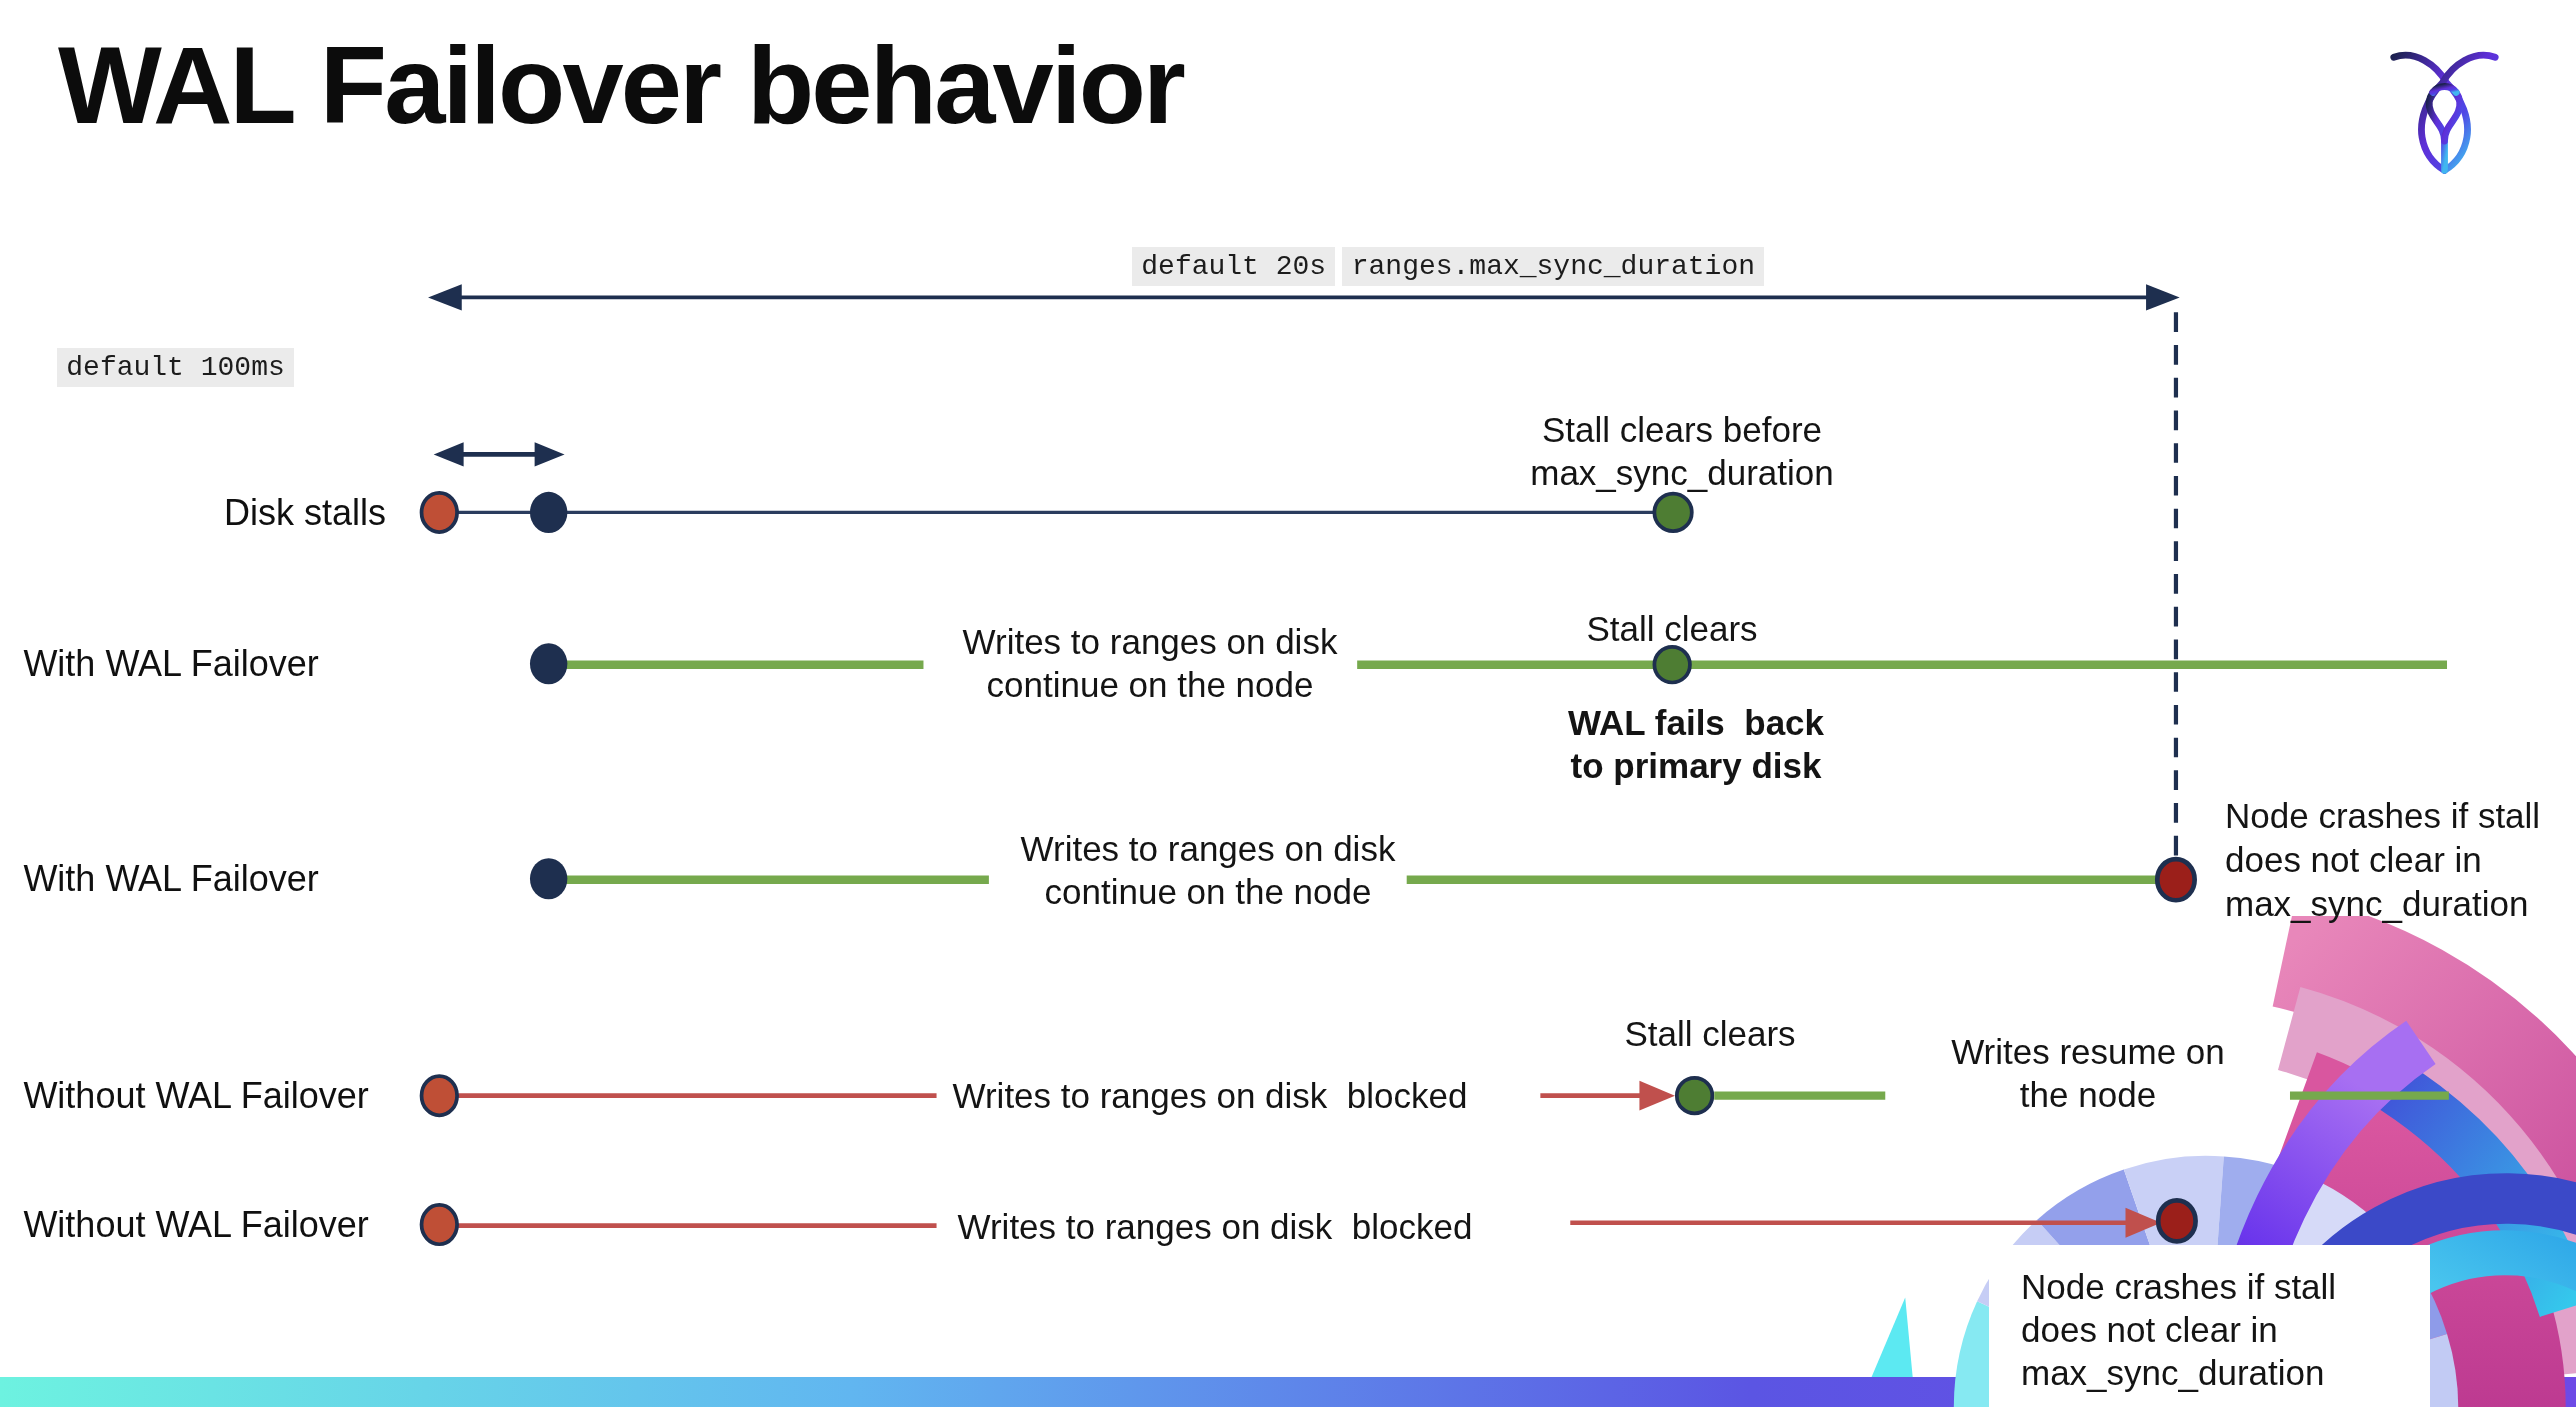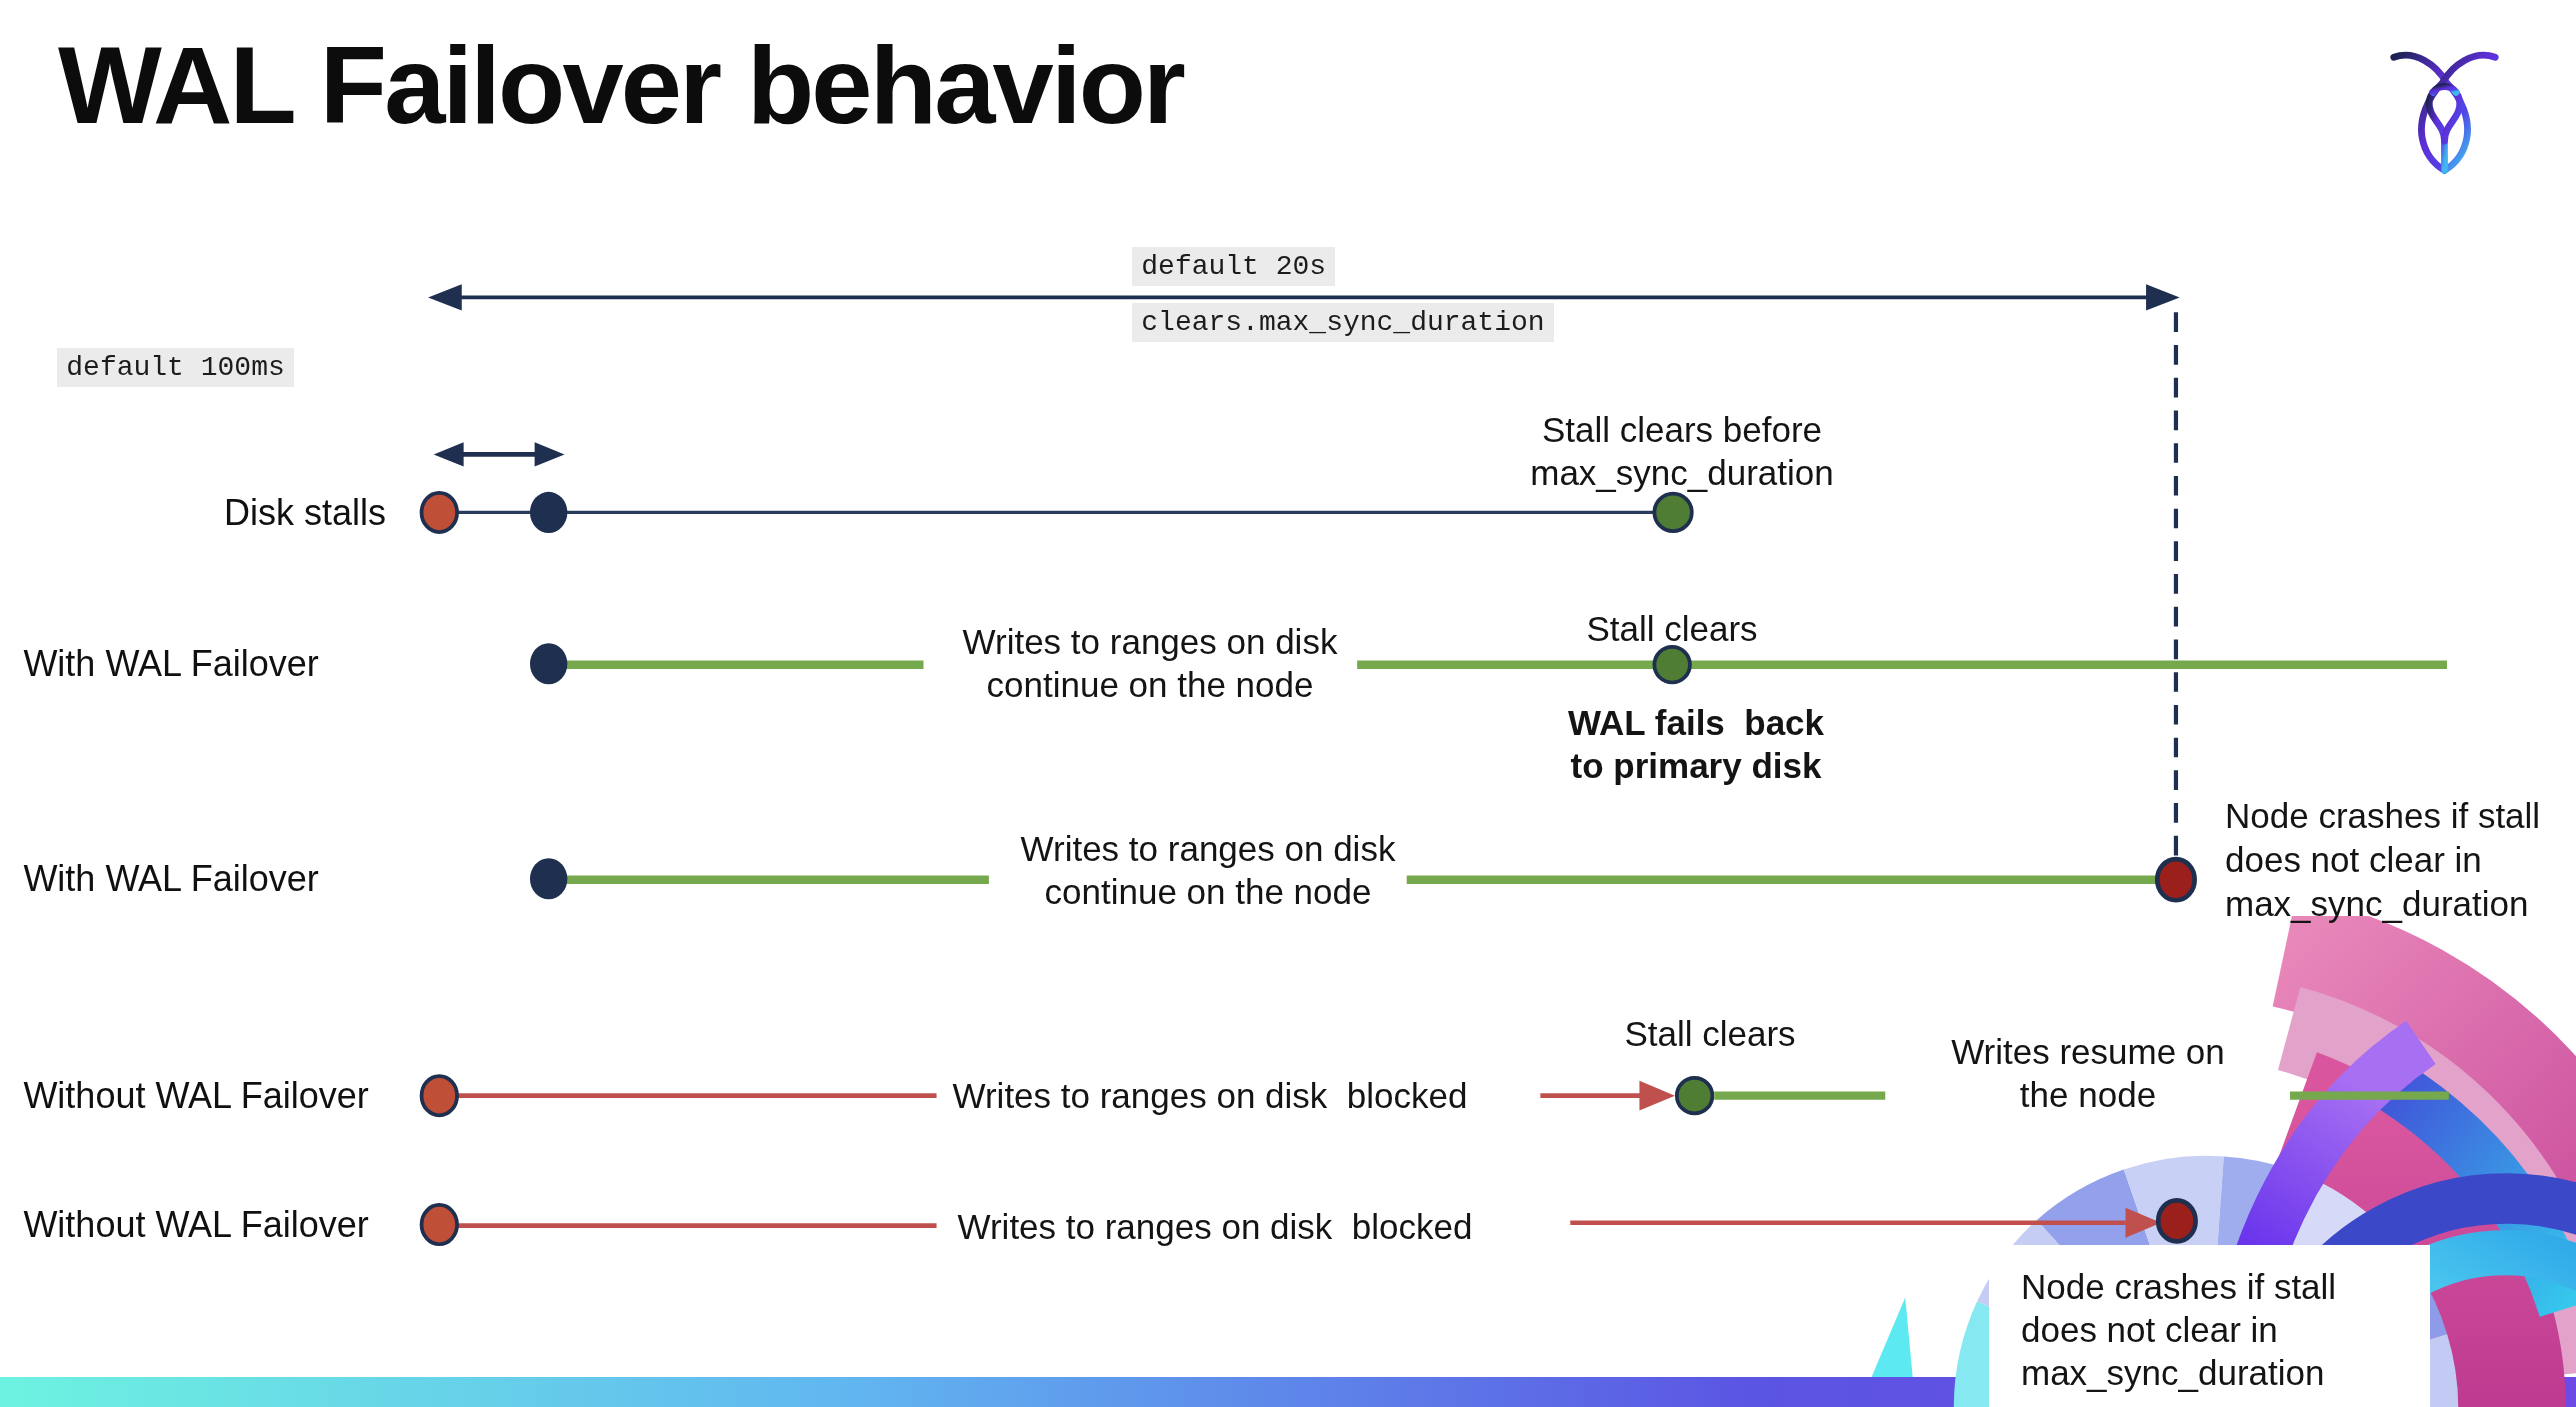--- a/index.html
+++ b/index.html
@@ -9,21 +9,21 @@
   .footer-bar{position:absolute;left:0;top:1377px;width:2576px;height:31px;z-index:1;
               background:linear-gradient(90deg,#6df2e0 0%,#61b6f0 33%,#5b55e3 68%,#6d4ae6 100%);}
   .art{position:absolute;left:1823px;top:916px;width:753px;height:492px;z-index:2;}
   .note-box{position:absolute;left:1989px;top:1245px;width:441px;height:163px;background:#ffffff;z-index:3;}
   .diagram{position:absolute;left:0;top:0;width:2576px;height:1408px;z-index:4;}
   .textlayer{position:absolute;left:0;top:0;width:2576px;height:1408px;z-index:5;pointer-events:none;}
   
   .page-title{position:absolute;left:58px;top:20.6px;font-size:110px;font-weight:700;
               letter-spacing:-2.8px;color:#0c0c0c;white-space:nowrap;}
   .logo{position:absolute;left:2386px;top:37px;width:117px;height:138px;z-index:5;}
-  .code-block{position:absolute;display:flex;flex-direction:column;align-items:flex-start;gap:17px;}
+  .code-block{position:absolute;display:flex;align-items:flex-start;gap:7px;}
   .code-chip{display:inline-block;font-family:"Liberation Mono",monospace;font-size:28px;
              line-height:37px;background:#ebebeb;color:#1c1c1c;padding:0.9px 9.3px;white-space:pre;}
   .row-label{position:absolute;font-size:36px;line-height:43px;color:#101010;white-space:nowrap;}
   .note{position:absolute;font-size:35px;line-height:43px;color:#141414;
         white-space:pre-wrap;text-align:center;transform:translateX(-50%);}
   .note-left{position:absolute;font-size:35px;line-height:44px;color:#141414;
              white-space:pre-wrap;text-align:left;}
   .box-text{position:absolute;left:2021px;top:1265px;font-size:35px;line-height:43px;
             color:#141414;white-space:pre-wrap;z-index:6;}
 </style>
@@ -140,21 +140,21 @@
       <ellipse cx="470" cy="1310" rx="19" ry="21" fill="#bf4f36" stroke="#1e2f4f" stroke-width="4"></ellipse>
       <ellipse cx="2329" cy="1306" rx="20" ry="22" fill="#9b1f1a" stroke="#1e2f4f" stroke-width="5"></ellipse>
     </g>
   </svg>
 
   <div class="textlayer">
     <div class="page-title">WAL Failover behavior</div>
 
     <div class="code-block" style="left:1132px;top:247px;">
       <span class="code-chip">default 20s</span>
-      <span class="code-chip">clears.max_sync_duration</span>
+      <span class="code-chip">ranges.max_sync_duration</span>
     </div>
 
     <div class="code-block" style="left:32px;top:348px;padding-left:25px;">
       <span class="code-chip">default 100ms</span>
     </div>
 
     <div class="row-label" style="left:224px;top:491px;">Disk stalls</div>
     <div class="row-label" style="left:23.4px;top:642px;">With WAL Failover</div>
     <div class="row-label" style="left:23.4px;top:857px;">With WAL Failover</div>
     <div class="row-label" style="left:23.4px;top:1074px;">Without WAL Failover</div>

